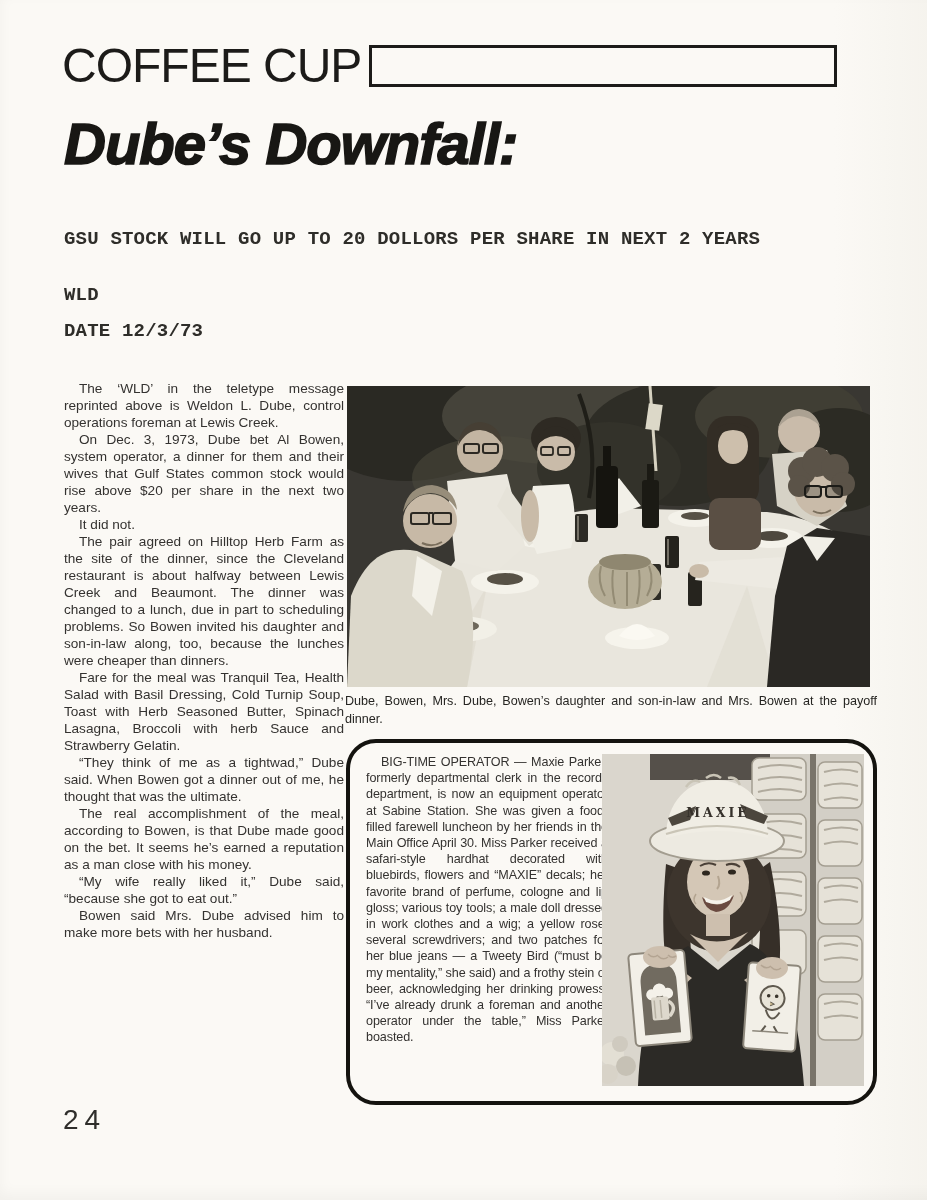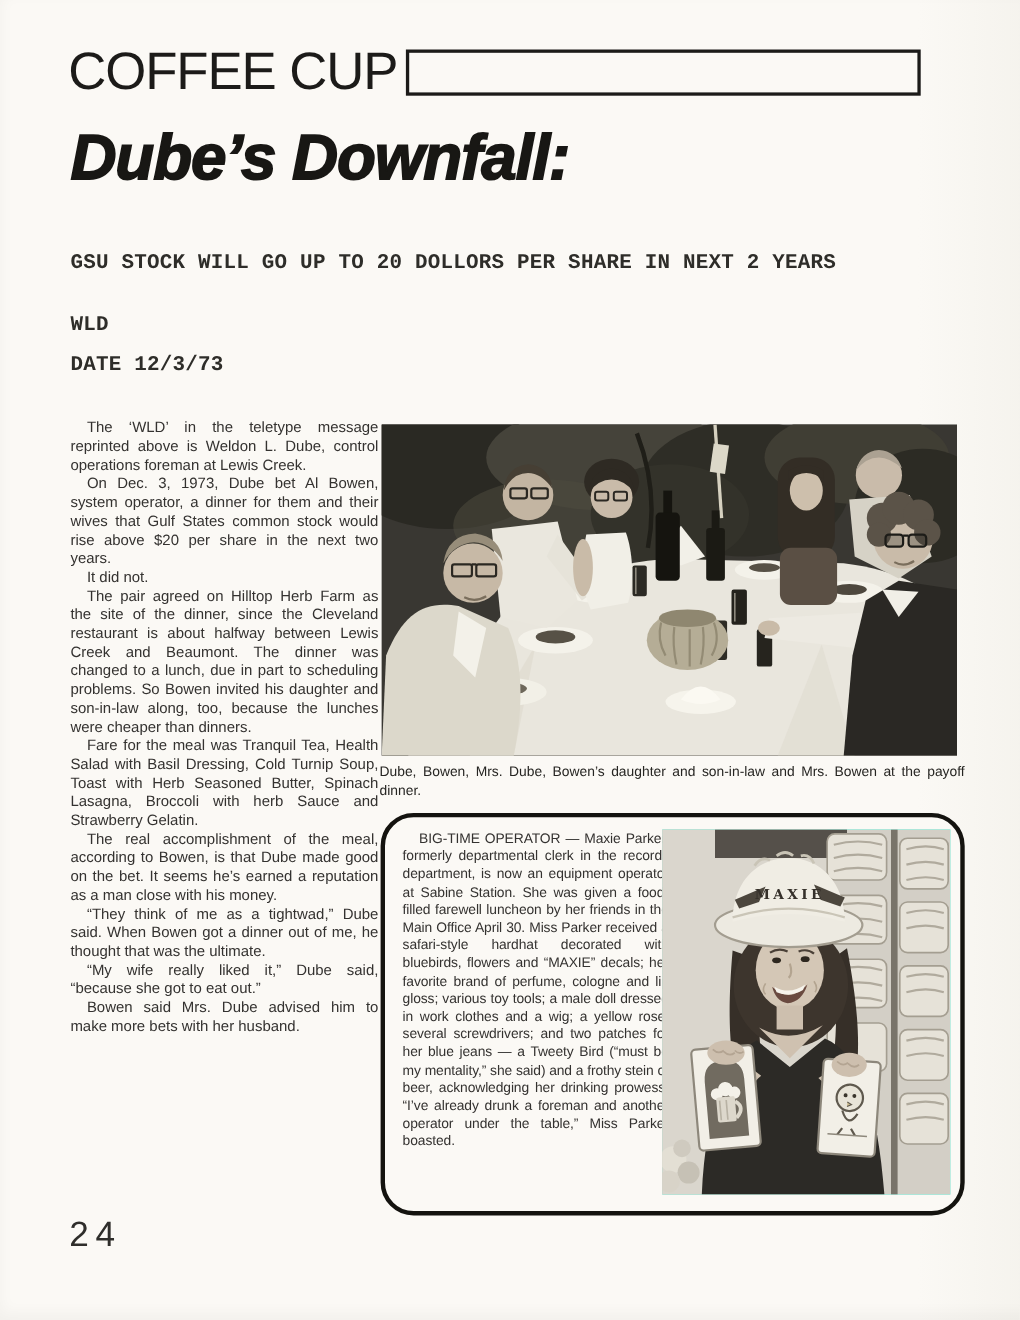--- a/index.html
+++ b/index.html
@@ -33,21 +33,21 @@
   
   .dinner-photo{position:absolute;left:347px;top:386px;width:523px;height:301px;margin:0;background:#393732;}
   .dinner-photo svg{display:block;width:100%;height:100%;}
   .caption{position:absolute;left:345px;top:693px;width:532px;margin:0;font-size:12.6px;font-weight:400;line-height:1.4;color:#262522;text-align:justify;}
   
   .sidebar-box{position:absolute;left:346px;top:739px;width:531px;height:366px;box-sizing:border-box;border:4px solid #14130f;border-radius:30px;background:#fbf9f5;}
   .sidebar-text{position:absolute;left:16px;top:11px;width:242px;margin:0;font-size:12.6px;line-height:16.2px;letter-spacing:-.1px;text-align:justify;color:#343230;text-indent:15px;}
   .sidebar-photo{position:absolute;right:9px;top:11px;width:262px;height:332px;margin:0;background:#5eead4;}
   .sidebar-photo svg{display:block;width:100%;height:100%;}
   
-  .page-number{position:absolute;left:63px;top:1104px;font-size:32px;letter-spacing:6px;color:#2f2e2b;}
+  .page-number{position:absolute;left:63px;top:1104px;font-size:28px;letter-spacing:6px;color:#2f2e2b;}
 </style>
 </head>
 <body>
 
 <div class="page">
 
   <div class="masthead-row">
     <h1 class="masthead">COFFEE CUP</h1>
     <div class="masthead-box"></div>
   </div>
@@ -59,22 +59,22 @@
     <div class="tt-line tt-2">WLD</div>
     <div class="tt-line tt-3">DATE 12/3/73</div>
   </div>
 
   <div class="article">
     <p>The ‘WLD’ in the teletype message reprinted above is Weldon L. Dube, control operations foreman at Lewis Creek.</p>
     <p>On Dec. 3, 1973, Dube bet Al Bowen, system operator, a dinner for them and their wives that Gulf States common stock would rise above $20 per share in the next two years.</p>
     <p>It did not.</p>
     <p>The pair agreed on Hilltop Herb Farm as the site of the dinner, since the Cleveland restaurant is about halfway between Lewis Creek and Beaumont. The dinner was changed to a lunch, due in part to scheduling problems. So Bowen invited his daughter and son-in-law along, too, because the lunches were cheaper than dinners.</p>
     <p>Fare for the meal was Tranquil Tea, Health Salad with Basil Dressing, Cold Turnip Soup, Toast with Herb Seasoned Butter, Spinach Lasagna, Broccoli with herb Sauce and Strawberry Gelatin.</p>
+    <p>“They think of me as a tightwad,” Dube said.  When Bowen got a dinner out of me, he thought that was the ultimate.</p>
     <p>The real accomplishment of the meal, according to Bowen, is that Dube made good on the bet. It seems he’s earned a reputation as a man close with his money.</p>
-    <p>“They think of me as a tightwad,” Dube said.  When Bowen got a dinner out of me, he thought that was the ultimate.</p>
     <p>“My wife really liked it,” Dube said, “because she got to eat out.”</p>
     <p>Bowen said Mrs. Dube advised him to make more bets with her husband.</p>
   </div>
 
   <figure class="dinner-photo">
     <svg viewBox="0 0 523 301" preserveAspectRatio="none">
       <rect width="523" height="301" fill="#393732"></rect>
       <g opacity="1">
         <ellipse cx="60" cy="40" rx="95" ry="55" fill="#2a2923"></ellipse>
         <ellipse cx="205" cy="30" rx="110" ry="48" fill="#45433a"></ellipse>

